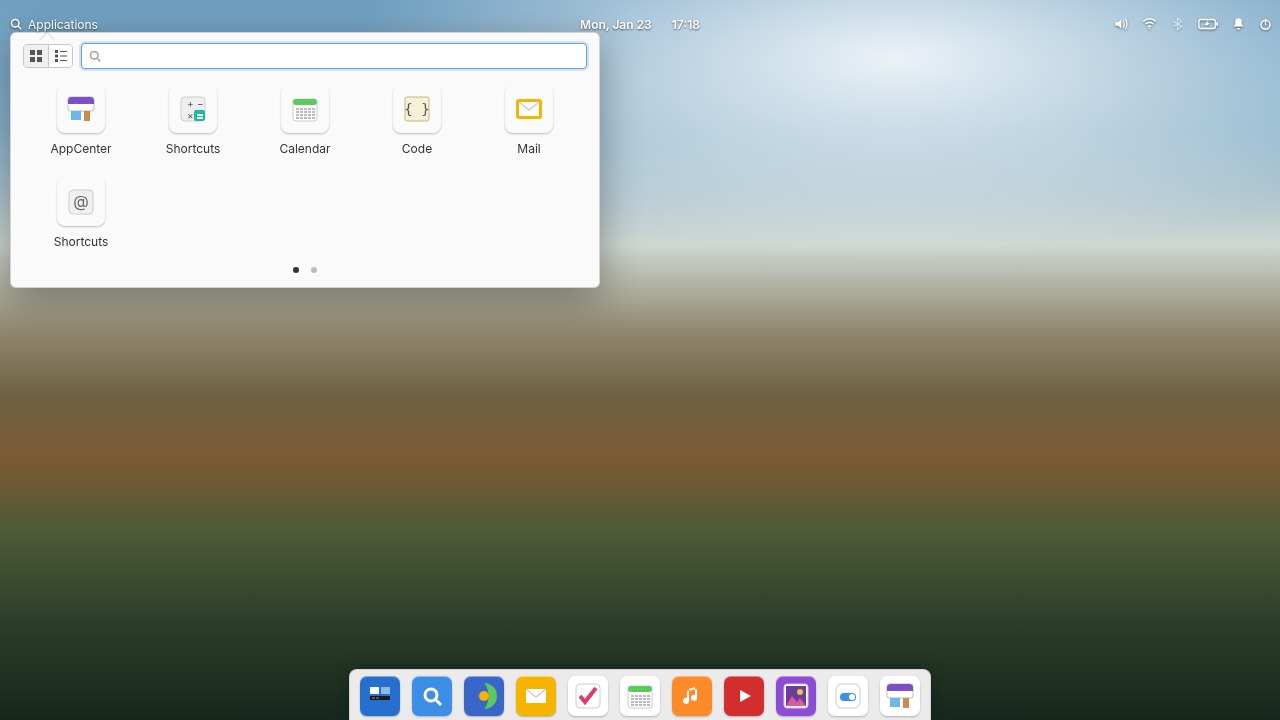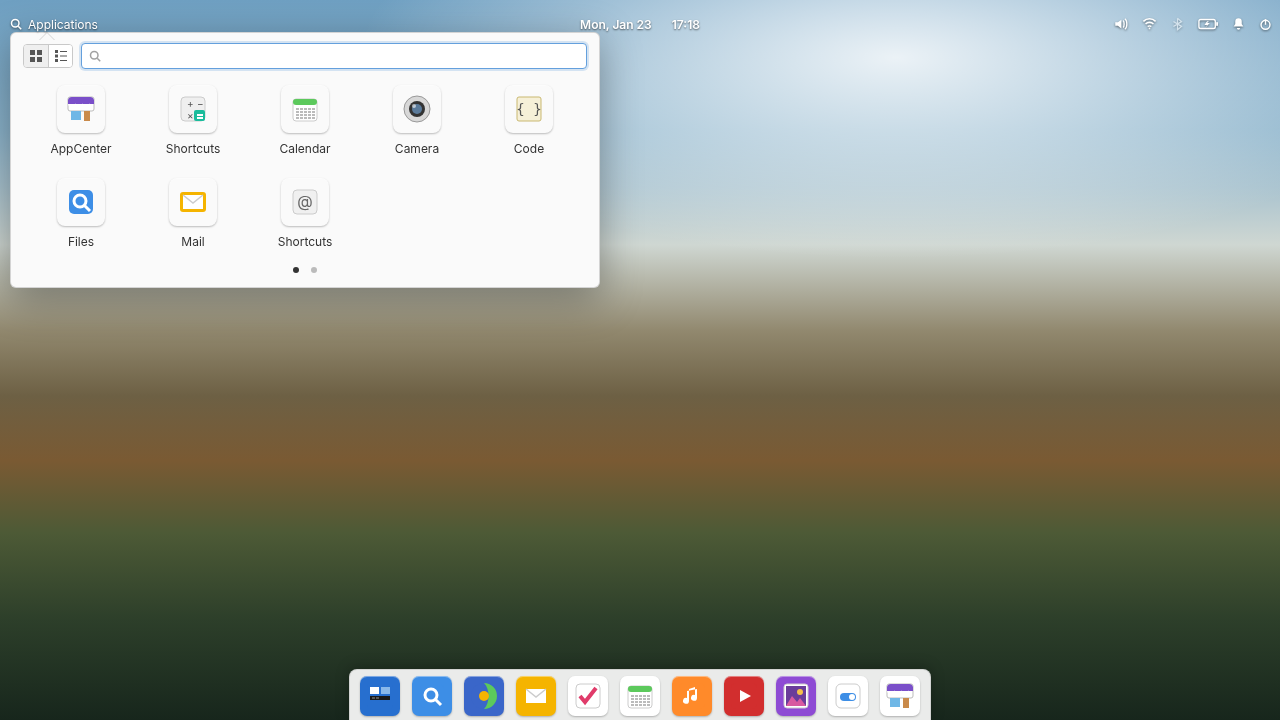--- a/index.html
+++ b/index.html
@@ -167,46 +167,25 @@
               <rect x="19" y="24" width="3" height="2"></rect>
               <rect x="23" y="24" width="3" height="2"></rect>
             </g>
           </svg>
         </div>
         <div class="lbl">Calendar</div>
       </div>
       <div class="app">
         <div class="ico tile">
           <svg xmlns="http://www.w3.org/2000/svg" width="32" height="32" viewBox="0 0 32 32">
-            <circle cx="16" cy="16" r="13" fill="#d8d8d8" stroke="#999"></circle>
-            <circle cx="16" cy="16" r="8" fill="#333"></circle>
-            <circle cx="16" cy="16" r="5" fill="#5a7a9a"></circle>
-            <circle cx="13" cy="13" r="2" fill="#fff" opacity=".6"></circle>
-          </svg>
-        </div>
-        <div class="lbl">Camera</div>
-      </div>
-      <div class="app">
-        <div class="ico tile">
-          <svg xmlns="http://www.w3.org/2000/svg" width="32" height="32" viewBox="0 0 32 32">
             <rect x="4" y="4" width="24" height="24" rx="2" fill="#f6f0d8" stroke="#c9b870"></rect>
             <text x="16" y="21" font-size="14" text-anchor="middle" fill="#555" font-family="monospace">{ }</text>
           </svg>
         </div>
         <div class="lbl">Code</div>
-      </div>
-      <div class="app">
-        <div class="ico tile">
-          <svg xmlns="http://www.w3.org/2000/svg" width="32" height="32" viewBox="0 0 32 32">
-            <rect x="4" y="4" width="24" height="24" rx="5" fill="#3d8ee6"></rect>
-            <circle cx="15" cy="15" r="6" fill="none" stroke="#fff" stroke-width="3"></circle>
-            <line x1="19" y1="19" x2="25" y2="25" stroke="#fff" stroke-width="3"></line>
-          </svg>
-        </div>
-        <div class="lbl">Files</div>
       </div>
       <div class="app">
         <div class="ico tile">
           <svg xmlns="http://www.w3.org/2000/svg" width="32" height="32" viewBox="0 0 32 32">
             <rect x="3" y="6" width="26" height="20" rx="3" fill="#f5b400"></rect>
             <rect x="6" y="9" width="20" height="14" fill="#fff"></rect>
             <path d="M6 9l10 8 10-8" fill="none" stroke="#ccc" stroke-width="1.5"></path>
           </svg>
         </div>
         <div class="lbl">Mail</div>

